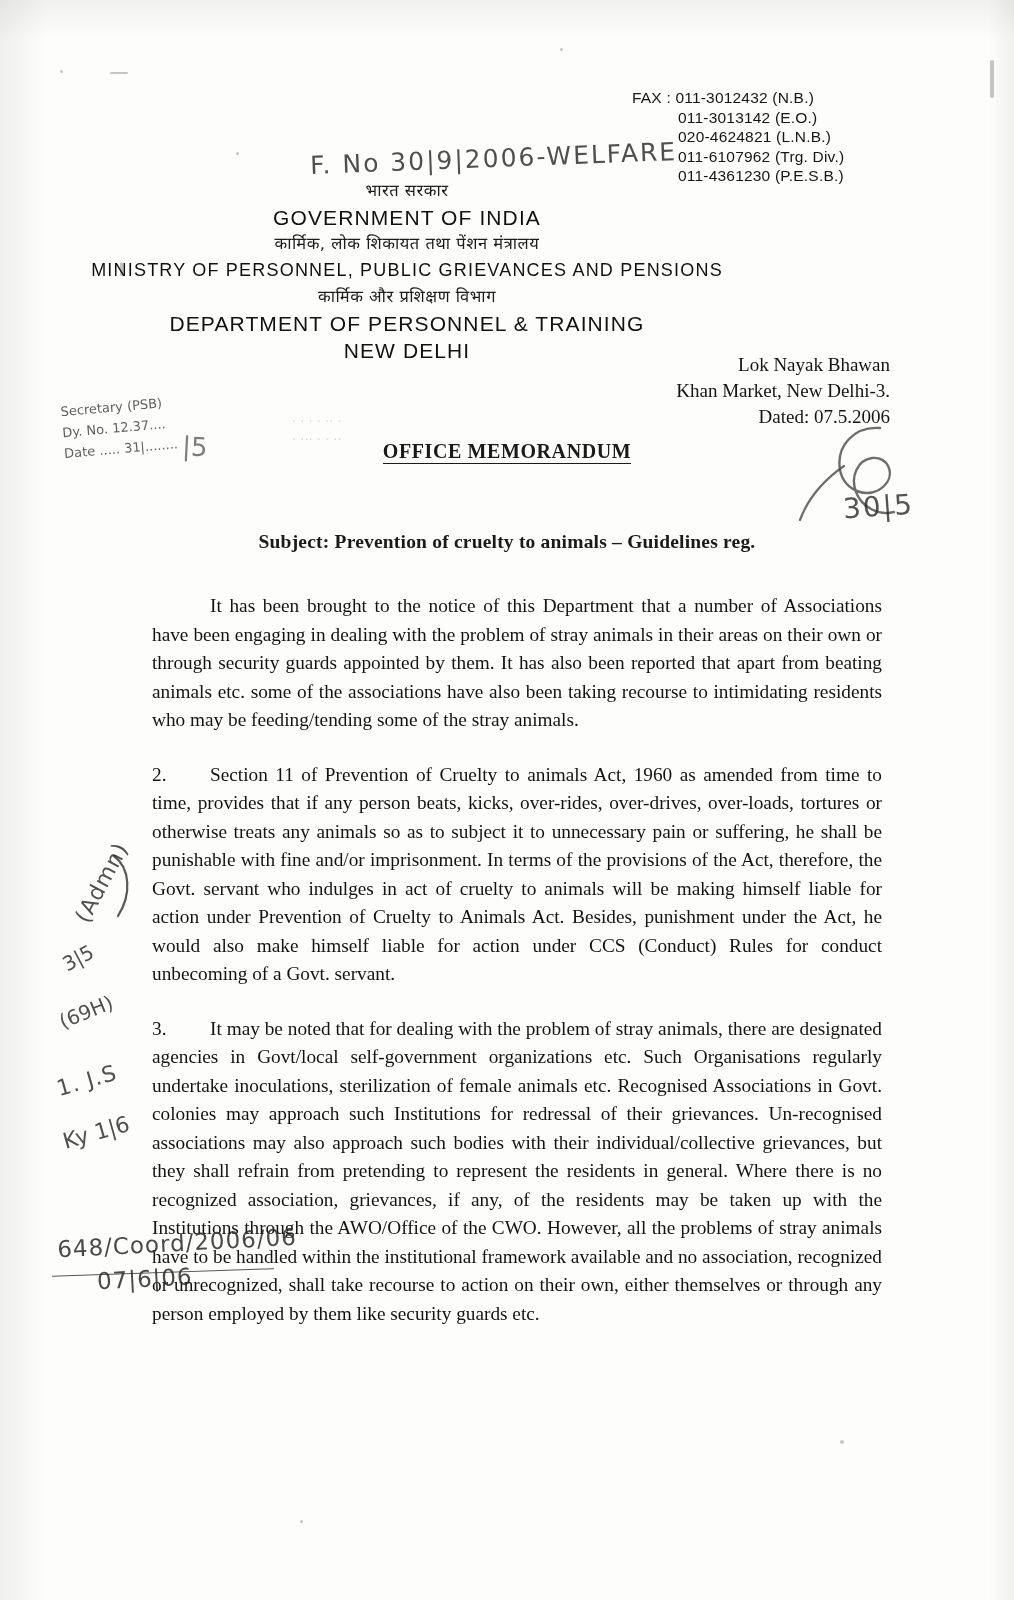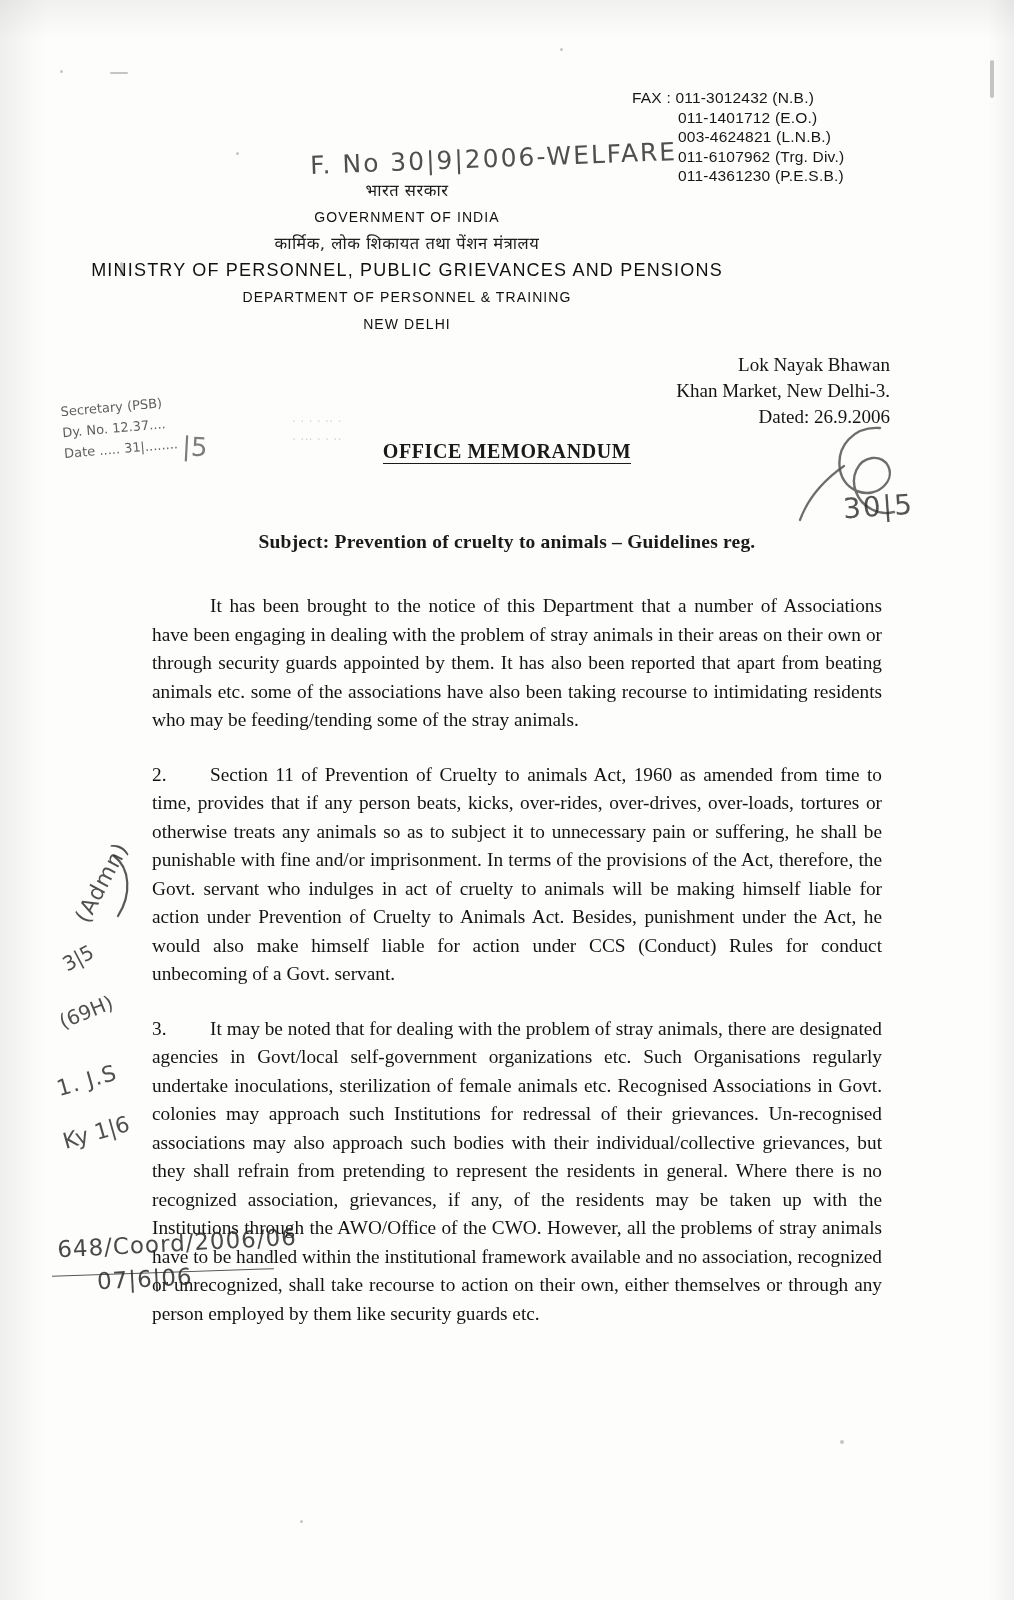--- a/index.html
+++ b/index.html
@@ -89,21 +89,21 @@
   }
   .lh-hindi {
     font-family: "DejaVu Sans", sans-serif;
     font-size: 16.5px;
     line-height: 26px;
     letter-spacing: 0.5px;
     color: #1c1c1c;
   }
   .lh-eng {
     font-family: "Liberation Sans", sans-serif;
-    font-size: 14px;
+    font-size: 21px;
     line-height: 27px;
     letter-spacing: 1.1px;
     color: #111;
   }
   .lh-eng.big {
     font-size: 18px;
     letter-spacing: 1.2px;
   }
 
   
@@ -312,41 +312,42 @@
   <div class="speck" style="left:120px; top:262px; width:3px;  height:14px; border-radius:2px;"></div>
   <div class="speck" style="left:840px; top:1440px;width:4px;  height:4px;"></div>
   <div class="speck" style="left:300px; top:1520px;width:3px;  height:3px;"></div>
   <div class="speck" style="left:560px; top:48px;  width:3px;  height:3px;"></div>
 
   <div class="faint" style="left:292px; top:414px;">· · · ·  ·· ·</div>
   <div class="faint" style="left:292px; top:432px;">· ··· · ·  ··</div>
 
   <div class="fax-block">
     <span class="fax-line">FAX :  011-3012432  (N.B.)</span>
-    <span class="fax-line" style="padding-left:46px">011-1401712  (E.O.)</span>
-    <span class="fax-line" style="padding-left:46px">003-4624821  (L.N.B.)</span>
+    <span class="fax-line" style="padding-left:46px">011-3013142  (E.O.)</span>
+    <span class="fax-line" style="padding-left:46px">020-4624821  (L.N.B.)</span>
     <span class="fax-line" style="padding-left:46px">011-6107962  (Trg. Div.)</span>
     <span class="fax-line" style="padding-left:46px">011-4361230  (P.E.S.B.)</span>
   </div>
 
   <div class="handwriting file-no">F. No 30|9|2006-WELFARE</div>
 
   <div class="letterhead">
     <div class="lh-hindi">भारत सरकार</div>
     <div class="lh-eng">GOVERNMENT OF INDIA</div>
     <div class="lh-hindi">कार्मिक, लोक शिकायत तथा पेंशन मंत्रालय</div>
     <div class="lh-eng big">MINISTRY OF PERSONNEL, PUBLIC GRIEVANCES AND PENSIONS</div>
+    <div class="lh-hindi">कार्मिक और प्रशिक्षण विभाग</div>
     <div class="lh-eng">DEPARTMENT OF PERSONNEL &amp; TRAINING</div>
     <div class="lh-eng">NEW DELHI</div>
   </div>
 
   <div class="addr-block">
     <div>Lok Nayak Bhawan</div>
     <div>Khan Market, New Delhi-3.</div>
-    <div>Dated: 26.9.2006</div>
+    <div>Dated: 07.5.2006</div>
   </div>
 
   <div class="diary-stamp">
     <div class="diary-line">Secretary (PSB)</div>
     <div class="diary-line hw">Dy. No. 12.37....</div>
     <div class="diary-line hw">Date ..... 31|........</div>
     <div class="diary-slash handwriting">|5</div>
   </div>
 
   <div class="om-title">

